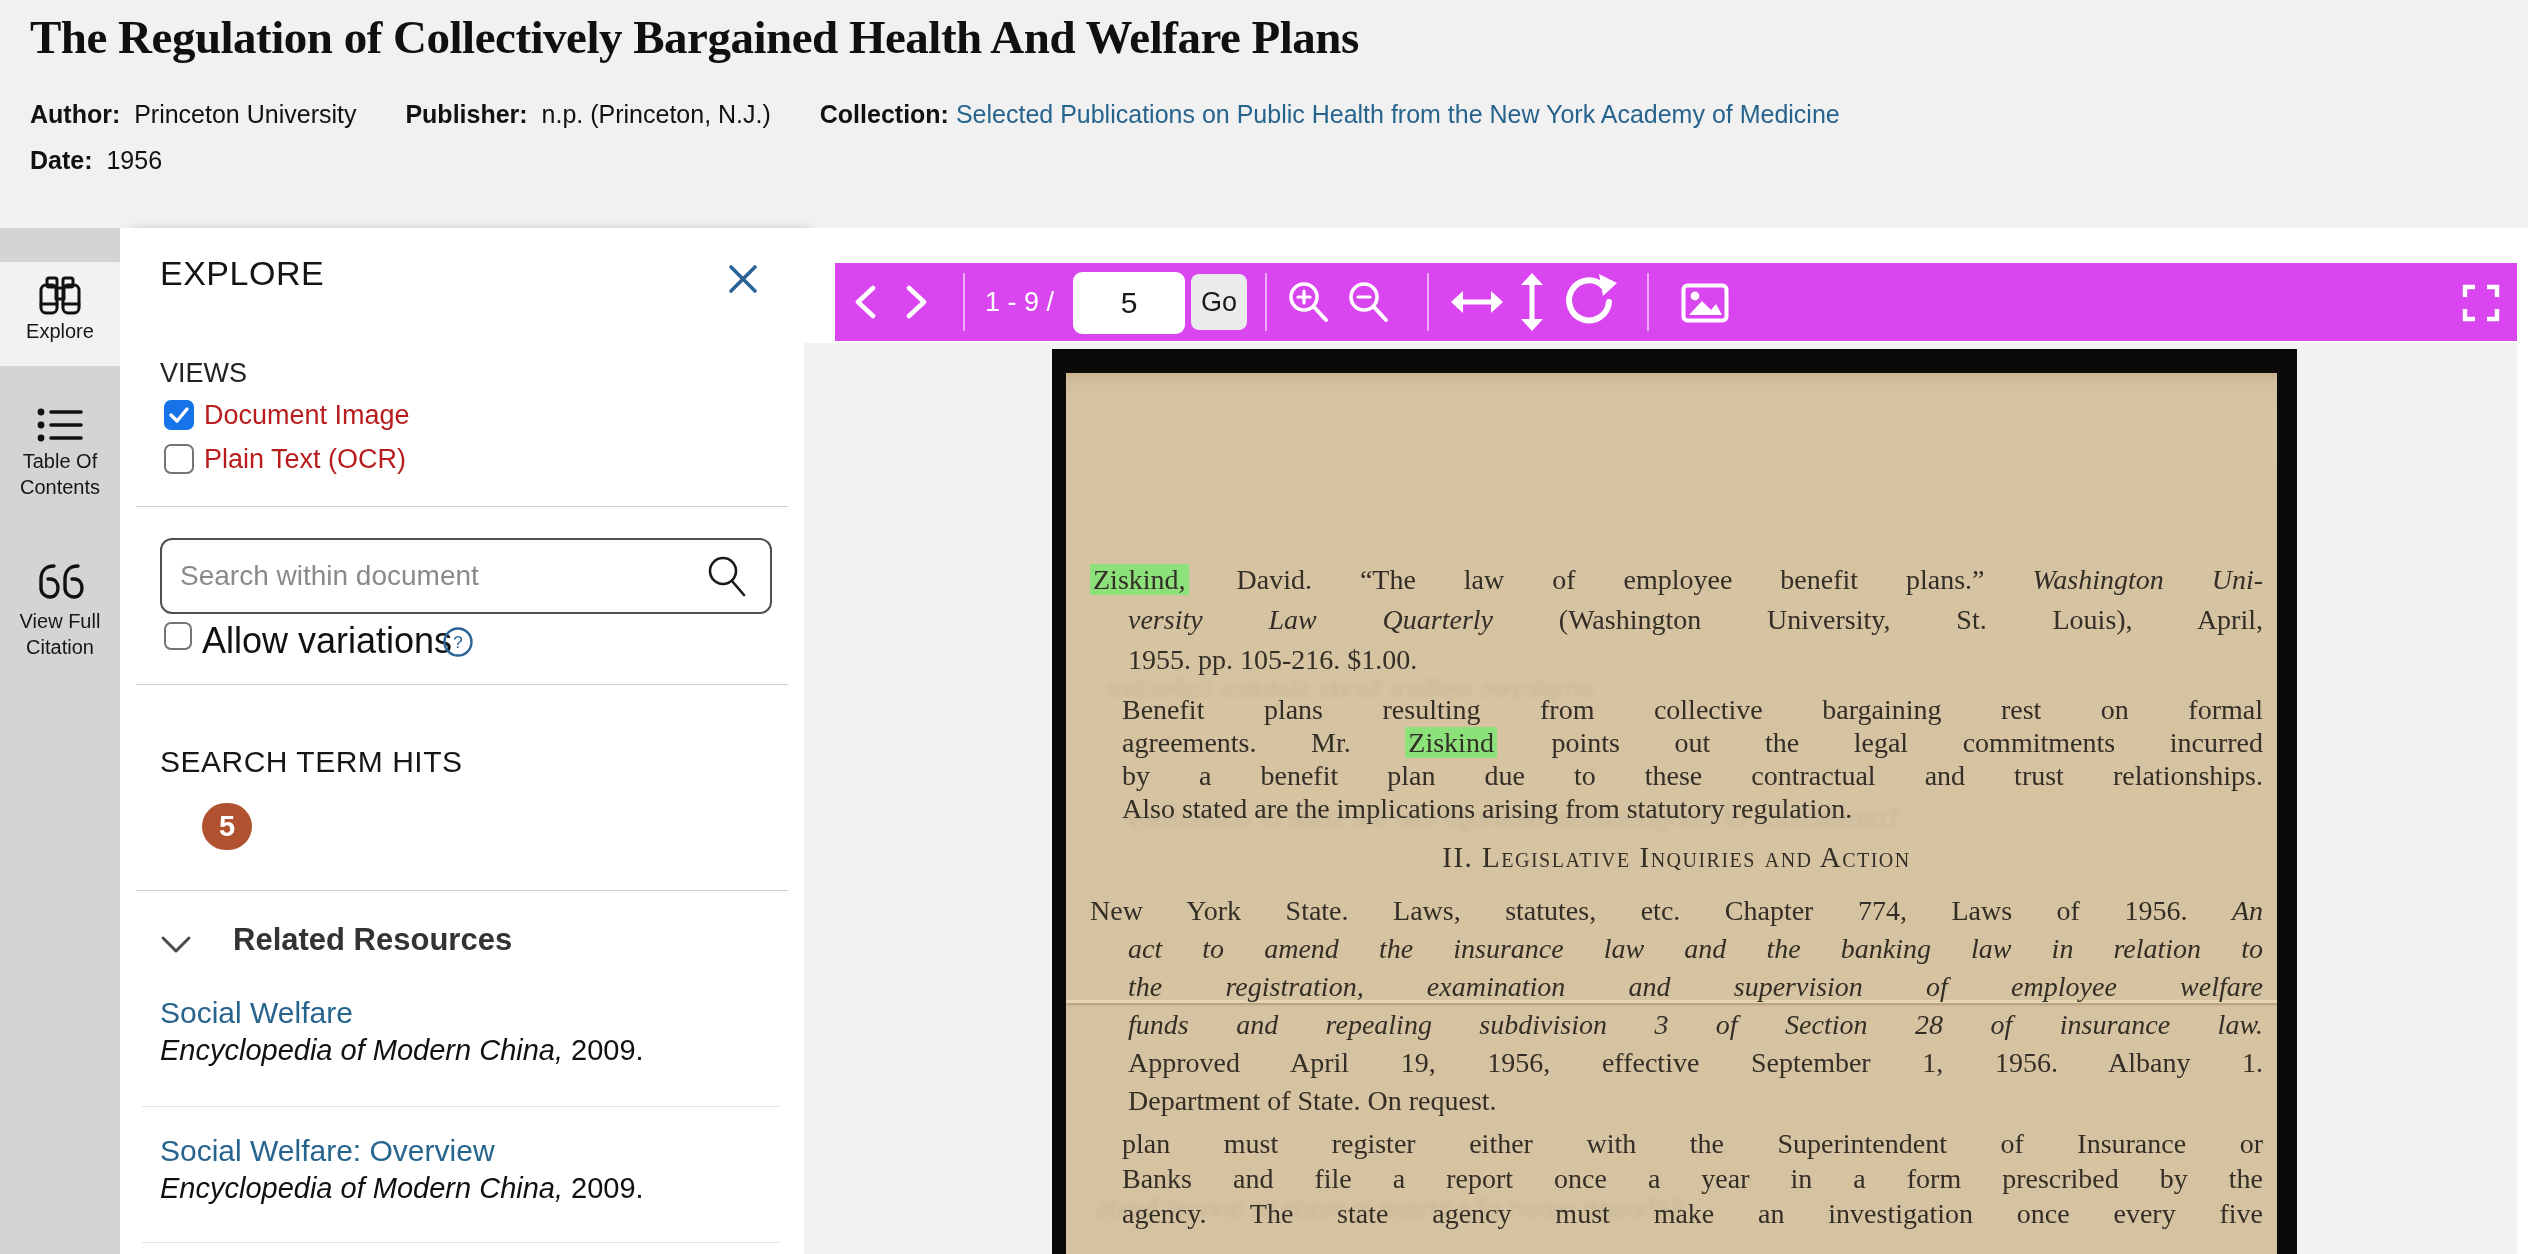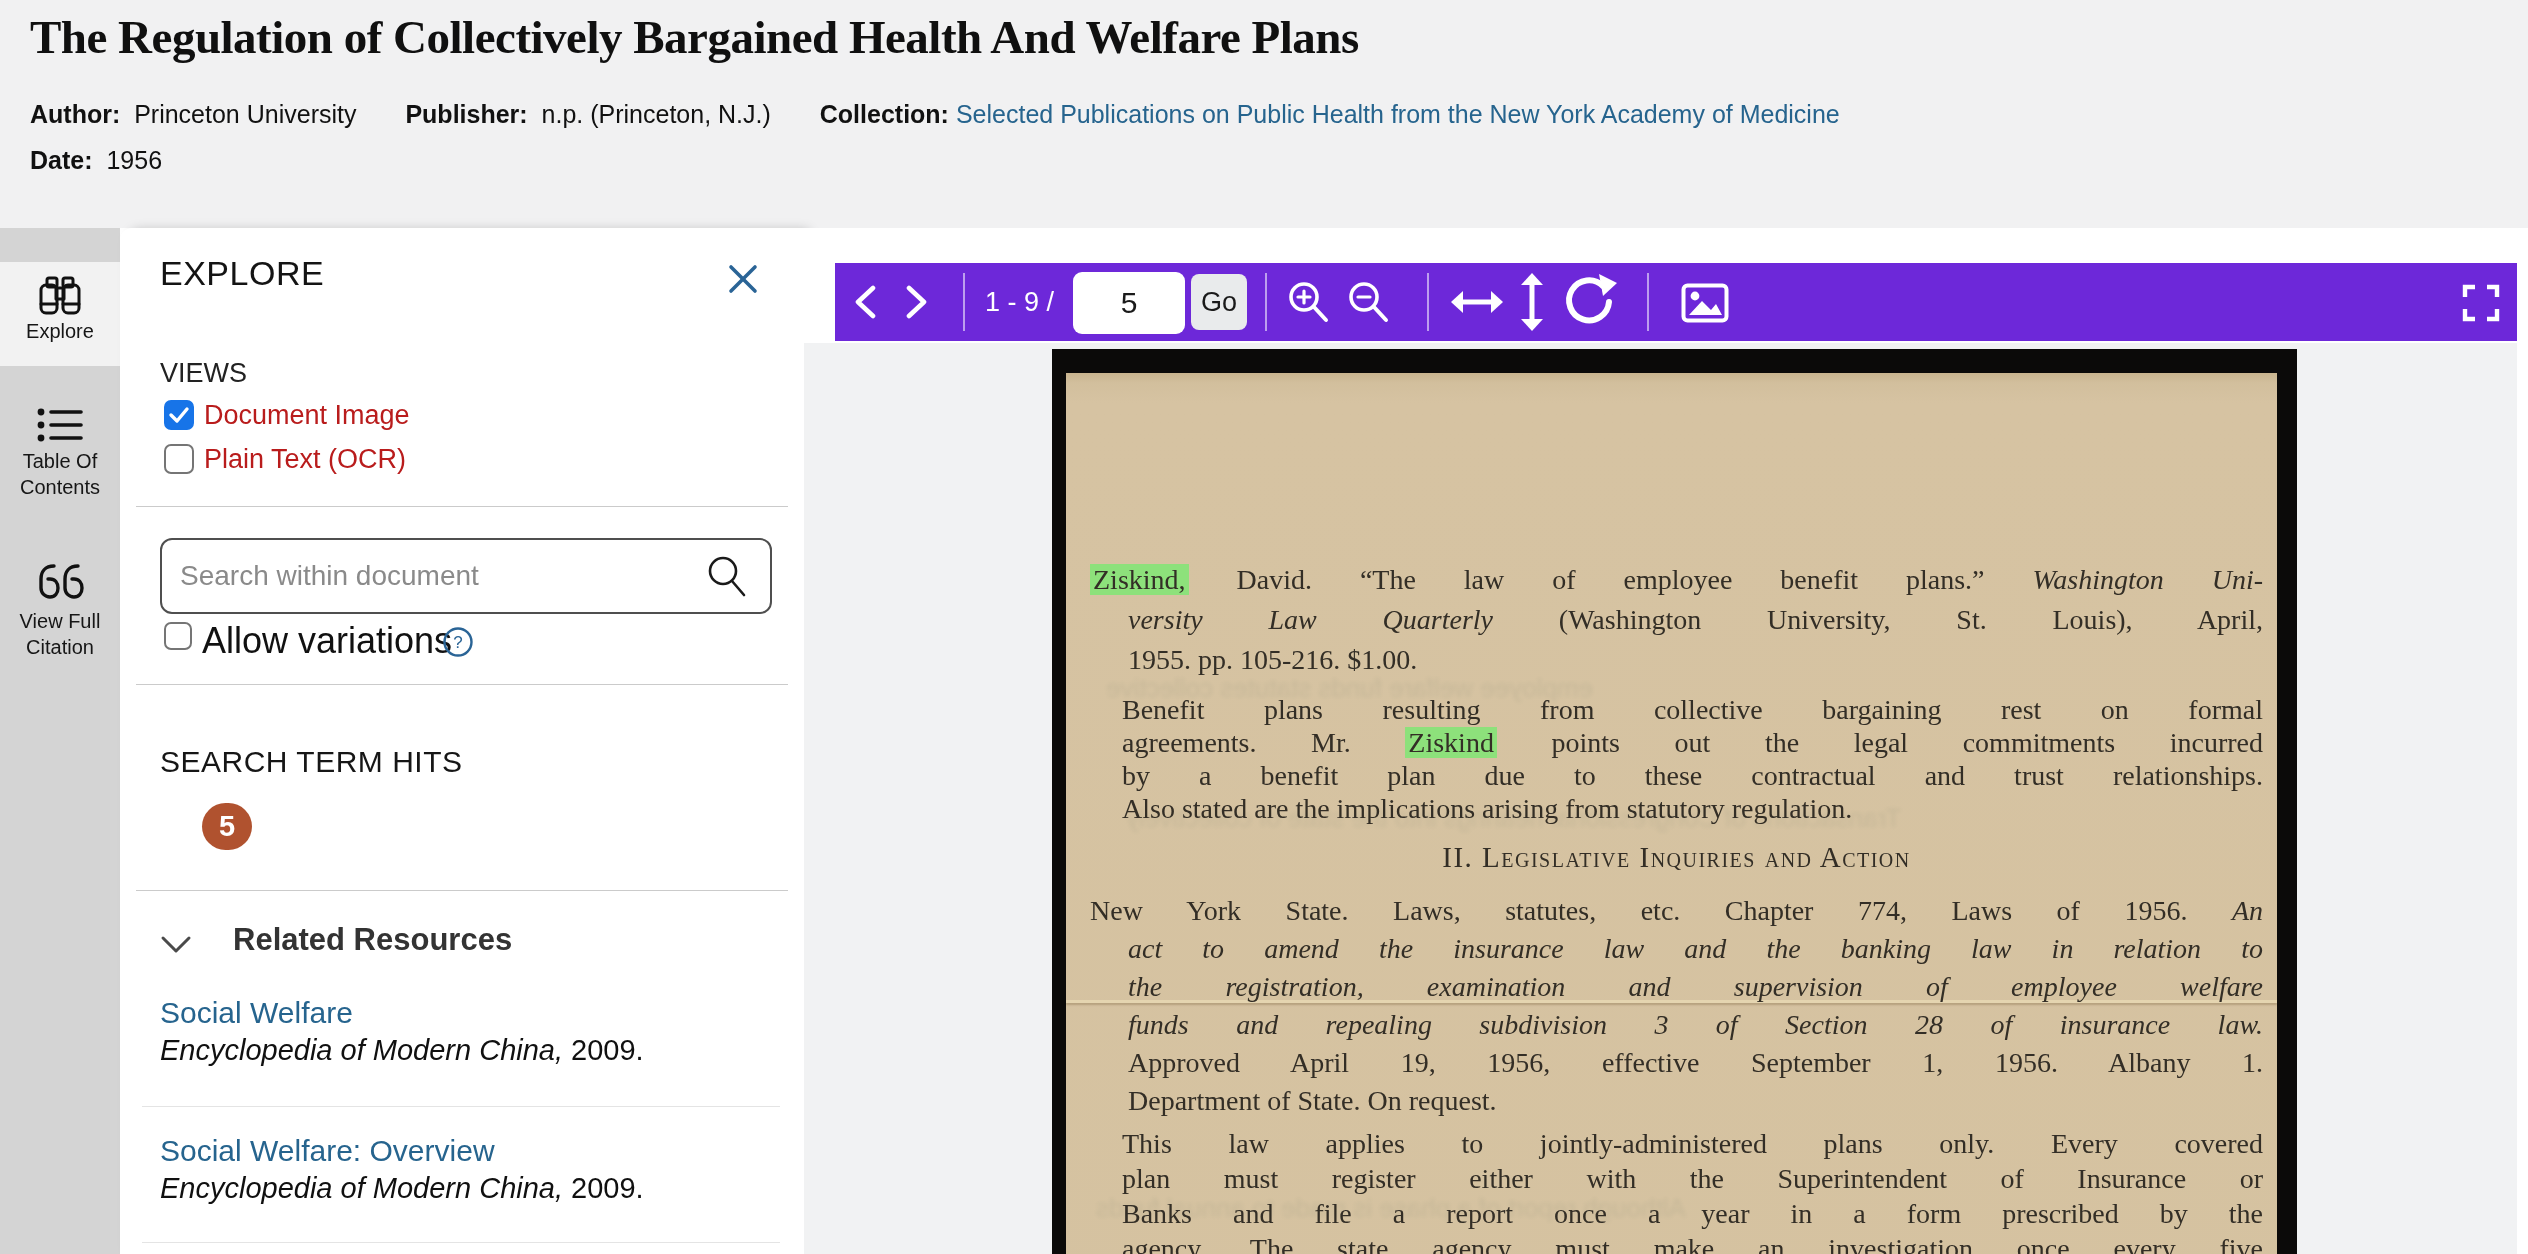--- a/index.html
+++ b/index.html
@@ -47,21 +47,21 @@
   #hit-badge{left:82px;top:575px;width:50px;height:47px;border-radius:26px;background:#b0522f;
              color:#fff;font-size:29px;font-weight:700;display:flex;align-items:center;justify-content:center;}
   #rel-chev{left:40px;top:707px;}
   #rel-h{left:92px;top:694px;font-size:31px;font-weight:700;color:#333;margin-left:21px;}
   .rel-title{left:40px;font-size:30px;color:#26648e;cursor:pointer;}
   .rel-src{left:40px;font-size:29px;color:#101010;}
   .rel-src .it{font-style:italic;}
 
   
   #viewer{left:804px;top:228px;width:1724px;height:1026px;background:#fff;}
-  #toolbar{left:31px;top:35px;width:1682px;height:78px;background:#6d28d9;}
+  #toolbar{left:31px;top:35px;width:1682px;height:78px;background:#d946ef;}
   .t{position:absolute;}
   .tsep{top:10px;width:2px;height:58px;background:rgba(255,255,255,.55);}
   .tbtn{cursor:pointer;}
   #tb-range{left:150px;top:24px;font-size:27px;color:#fff;white-space:nowrap;}
   #tb-page{left:238px;top:9px;width:108px;height:60px;border:none;border-radius:9px;background:#fff;
            font-size:30px;color:#1a1a1a;text-align:center;font-family:"Liberation Sans",sans-serif;}
   #tb-go{left:356px;top:11px;width:56px;height:56px;border-radius:8px;background:#e9ebec;color:#1a1a1a;
          font-size:27px;display:flex;align-items:center;justify-content:center;cursor:pointer;}
   #canvas{left:0;top:115px;width:1713px;height:911px;background:#f1f2f3;}
   #doc-img{left:248px;top:6px;width:1245px;height:905px;background:#0b0a09;cursor:grab;}
@@ -318,21 +318,20 @@
           <div class="blk" id="blk-head">II. Legislative Inquiries and Action</div>
           <div class="blk" id="blk-entry2">
             <div class="dline j"><span>New York State. Laws, statutes, etc. Chapter 774, Laws of 1956. </span><span class="it">An</span></div>
             <div class="dline j ind"><span class="it">act to amend the insurance law and the banking law in relation to</span></div>
             <div class="dline j ind"><span class="it">the registration, examination and supervision of employee welfare</span></div>
             <div class="dline j ind"><span class="it">funds and repealing subdivision 3 of Section 28 of insurance law.</span></div>
             <div class="dline j ind"><span>Approved April 19, 1956, effective September 1, 1956. Albany 1.</span></div>
             <div class="dline ind"><span>Department of State. On request.</span></div>
           </div>
           <div class="blk" id="blk-para2">
-            <div class="dline j"><span>This law applies to jointly-administered plans only. Every covered</span></div>
             <div class="dline j"><span>plan must register either with the Superintendent of Insurance or</span></div>
             <div class="dline j"><span>Banks and file a report once a year in a form prescribed by the</span></div>
             <div class="dline j"><span>agency. The state agency must make an investigation once every five</span></div>
           </div>
         </div>
       </div>
     </div>
   </div>
 </div>
 

